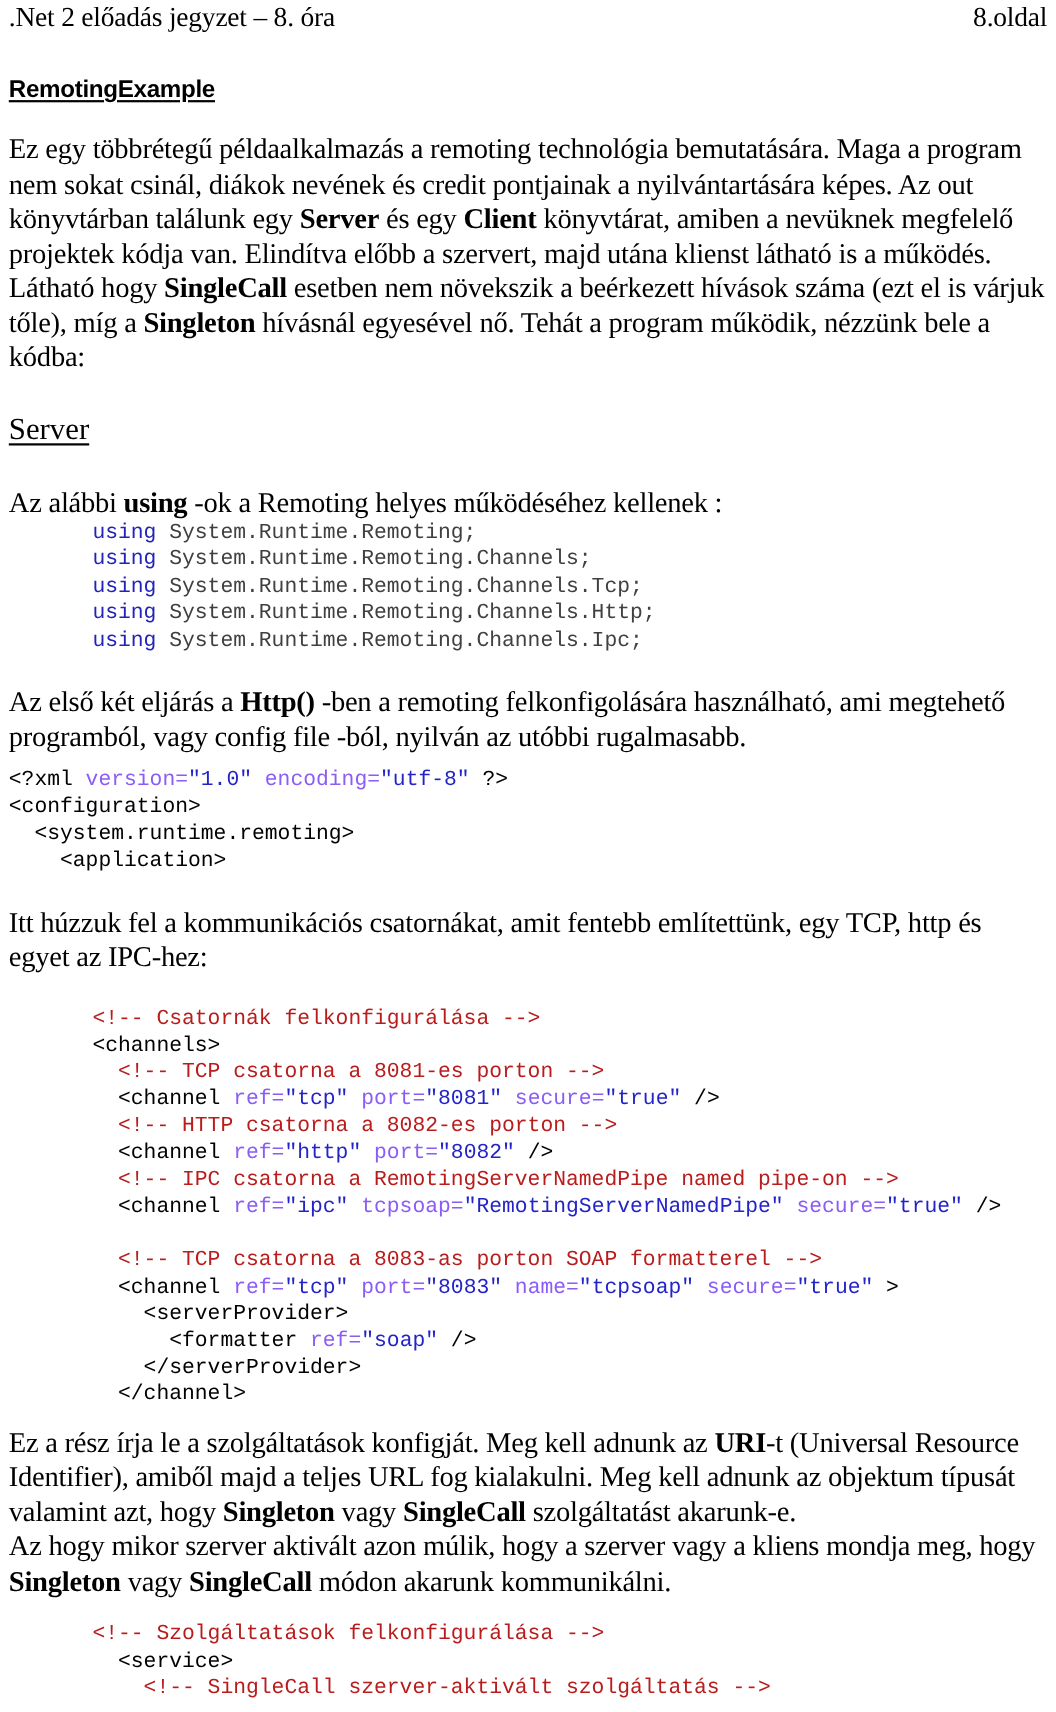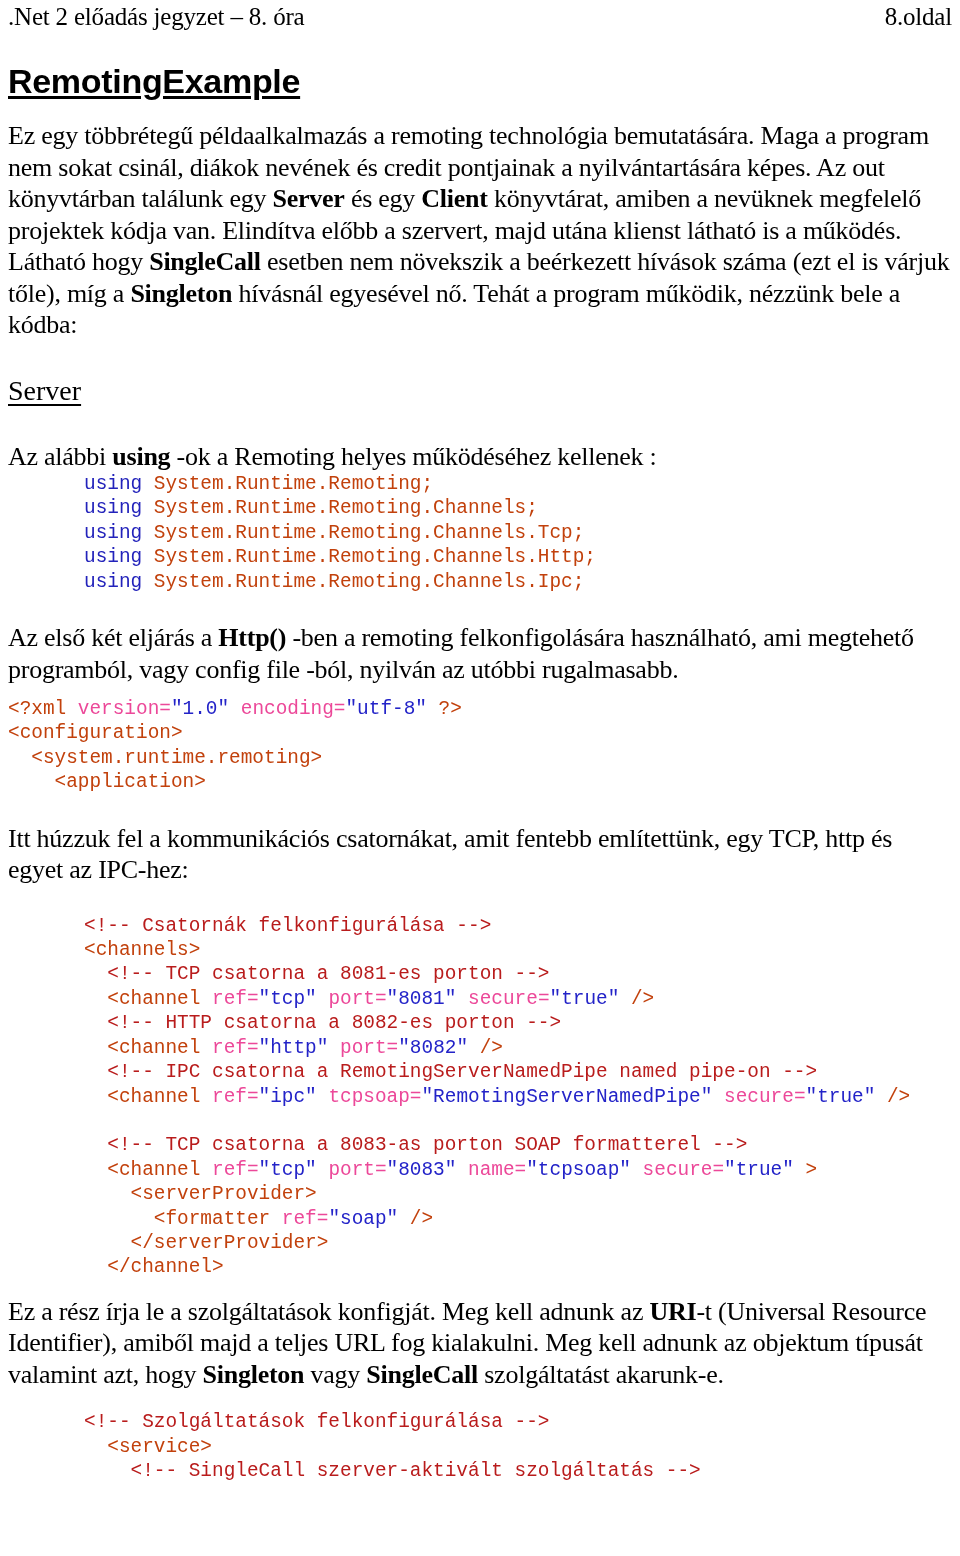--- a/index.html
+++ b/index.html
@@ -33,21 +33,21 @@
     padding-top: 2px;
     letter-spacing: -0.2px;
   }
   .doc-header .left { white-space: nowrap; }
   .doc-header .right { white-space: nowrap; }
 
   
   h1.title {
     font-family: "Liberation Sans", sans-serif;
     font-weight: bold;
-    font-size: 34px;
+    font-size: 22px;
     line-height: 30px;
     margin: 34px 0 0 0;
     text-decoration: underline;
     text-underline-offset: 3px;
     letter-spacing: -0.3px;
   }
   h2.subhead {
     font-family: "Liberation Serif", serif;
     font-weight: normal;
     font-size: 28px;
@@ -77,25 +77,25 @@
     white-space: pre-wrap;
     word-break: break-all;
     letter-spacing: 0px;
     color: #000000;
   }
   pre.code.indent-using { padding-left: 76px; }
   pre.code.indent-xml   { padding-left: 0px; }
   pre.code.indent-block { padding-left: 76px; }
 
   .kw    { color: #2323bb; }   
-  .tag   { color: #c2410c; }   
-  .attr  { color: #ec4899; }   
+  .tag   { color: #000000; }   
+  .attr  { color: #8b5cf6; }   
   .val   { color: #2323c8; }   
   .cmt   { color: #b91c1c; }   
-  .plain { color: #c2410c; }
+  .plain { color: #404040; }
 
   
   .gap-12 { height: 12px; }
   .gap-16 { height: 16px; }
   .gap-20 { height: 20px; }
   .gap-24 { height: 24px; }
   .gap-28 { height: 28px; }
   .gap-34 { height: 34px; }
 </style>
 </head>
@@ -158,20 +158,21 @@
 <span class="tag">  &lt;channel</span><span class="attr"> ref</span><span class="attr">=</span><span class="val">"tcp"</span><span class="attr"> port</span><span class="attr">=</span><span class="val">"8083"</span><span class="attr"> name</span><span class="attr">=</span><span class="val">"tcpsoap"</span><span class="attr"> secure</span><span class="attr">=</span><span class="val">"true"</span><span class="tag"> &gt;</span>
 <span class="tag">    &lt;serverProvider&gt;</span>
 <span class="tag">      &lt;formatter</span><span class="attr"> ref</span><span class="attr">=</span><span class="val">"soap"</span><span class="tag"> /&gt;</span>
 <span class="tag">    &lt;/serverProvider&gt;</span>
 <span class="tag">  &lt;/channel&gt;</span></pre>
 
   <div class="gap-16"></div>
 
   <p class="body"><span>Ez a rész írja le a szolgáltatások konfigját. Meg kell adnunk az </span><b>URI</b><span>-t (Universal Resource Identifier), amiből majd a teljes URL fog kialakulni. Meg kell adnunk az objektum típusát valamint azt, hogy </span><b>Singleton</b><span> vagy </span><b>SingleCall</b><span> szolgáltatást akarunk-e.</span></p>
 
+  <p class="body"><span>Az hogy mikor szerver aktivált azon múlik, hogy a szerver vagy a kliens mondja meg, hogy </span><b>Singleton</b><span> vagy </span><b>SingleCall</b><span> módon akarunk kommunikálni.</span></p>
 
   <div class="gap-20"></div>
 
   <pre class="code indent-block"><span class="cmt">&lt;!-- Szolgáltatások felkonfigurálása --&gt;</span>
 <span class="tag">  &lt;service&gt;</span>
 <span class="cmt">    &lt;!-- SingleCall szerver-aktivált szolgáltatás --&gt;</span></pre>
 
 </div>
 
 </body></html>

